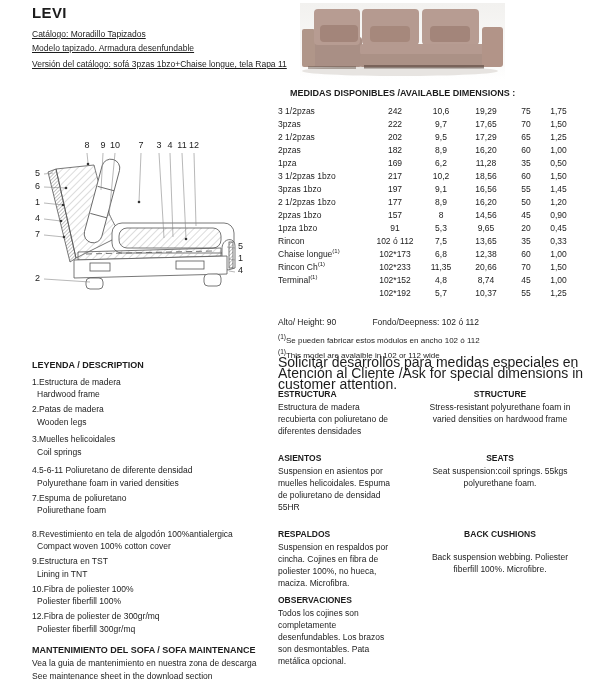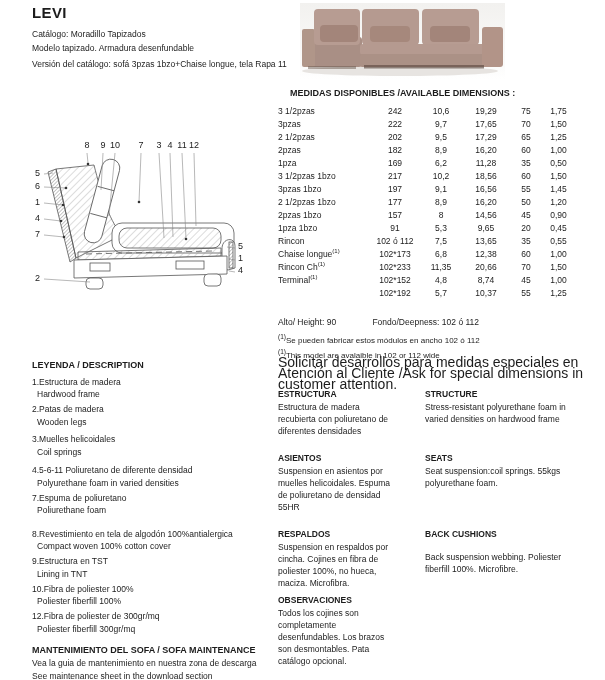--- a/index.html
+++ b/index.html
@@ -2,21 +2,21 @@
 <html><head>
 <meta charset="utf-8">
 <style>
   html,body{margin:0;padding:0;background:#fff;}
   #page{position:relative;width:605px;height:680px;background:#fff;overflow:hidden;
         font-family:"Liberation Sans", sans-serif;color:#1c1c1c;}
   sup{font-size:6.5px;}
 
   
   #title{position:absolute;left:32px;top:4px;font-size:15px;font-weight:bold;letter-spacing:.4px;}
-  #hdr{position:absolute;left:32px;top:27px;width:268px;font-size:8.5px;line-height:14px;}
+  #hdr{position:absolute;left:32px;top:27px;width:268px;font-size:8.5px;line-height:14px;text-decoration:underline;}
   #hdr .l3{margin-top:2px;}
 
   
   #photo{position:absolute;left:300px;top:3px;width:205px;height:76px;}
 
   
   #medidas-title{position:absolute;left:278px;top:88px;font-size:9px;font-weight:bold;padding-left:12px;}
   #dim-table{position:absolute;left:278px;top:104px;font-size:8.5px;}
   .dt-head{display:grid;grid-template-columns:92px 50px 145px;height:14px;}
   .dt-subhead{display:grid;grid-template-columns:42px 48px 32px 23px;border-bottom:1px solid #111;
@@ -43,21 +43,21 @@
   .litem .en{padding-left:5px;}
   #legend-items div.litem:nth-of-type(5){margin-bottom:11px;}
   #legend-items div.litem:nth-of-type(2){margin-bottom:5px;}
   #legend-items div.litem:nth-of-type(3){margin-bottom:6px;}
 
   
   #specs{position:absolute;left:278px;top:388px;width:327px;font-size:8.5px;line-height:12px;}
   .spec-row{display:grid;grid-template-columns:147px 180px;}
   .spec-row .st{font-weight:bold;margin-bottom:1px;}
   .spec-row .es{width:116px;}
-  .spec-row .en{width:150px;}
+  .spec-row .en{width:150px;text-align:center;}
   #specs div.spec-row:nth-of-type(1){min-height:64px;}
   #specs div.spec-row:nth-of-type(2){min-height:76px;}
   #specs div.spec-row:nth-of-type(3){min-height:66px;}
   #specs div.spec-row:nth-of-type(3) .en .sb{margin-top:11px;}
 
   
   #maint{position:absolute;left:32px;top:644px;width:300px;font-size:8.5px;line-height:13px;}
   #maint .mt{font-weight:bold;font-size:9px;}
 </style>
 </head>
@@ -195,21 +195,21 @@
           <span class="tc">20</span>
           <span class="tc">0,45</span>
         </div>
 
         <div class="dt-row">
           <span><span>Rincon</span><span class="fnm"></span></span>
           <span class="tc">102 ó 112</span>
           <span class="tc">7,5</span>
           <span class="tc">13,65</span>
           <span class="tc">35</span>
-          <span class="tc">0,55</span>
+          <span class="tc">0,33</span>
         </div>
 
         <div class="dt-row">
           <span><span>Chaise longue</span><span class="fnm">(1)</span></span>
           <span class="tc">102*173</span>
           <span class="tc">6,8</span>
           <span class="tc">12,38</span>
           <span class="tc">60</span>
           <span class="tc">1,00</span>
         </div>
@@ -424,21 +424,21 @@
         </div>
         <div class="en">
           <div class="st">BACK CUSHIONS</div>
           <div class="sb">Back suspension webbing. Poliester fiberfill 100%. Microfibre.</div>
         </div>
       </div>
 
       <div class="spec-row">
         <div class="es">
           <div class="st">OBSERVACIONES</div>
-          <div class="sb">Todos los cojines son completamente desenfundables. Los brazos son desmontables. Pata catálogo opcional.</div>
+          <div class="sb">Todos los cojines son completamente desenfundables. Los brazos son desmontables. Pata metálica opcional.</div>
         </div>
       </div>
     </div>
 
   <div id="maint">
     <div class="mt">MANTENIMIENTO DEL SOFA / SOFA MAINTENANCE</div>
     <div>Vea la guia de mantenimiento en nuestra zona de descarga</div>
     <div>See maintenance sheet in the download section</div>
   </div>
 

